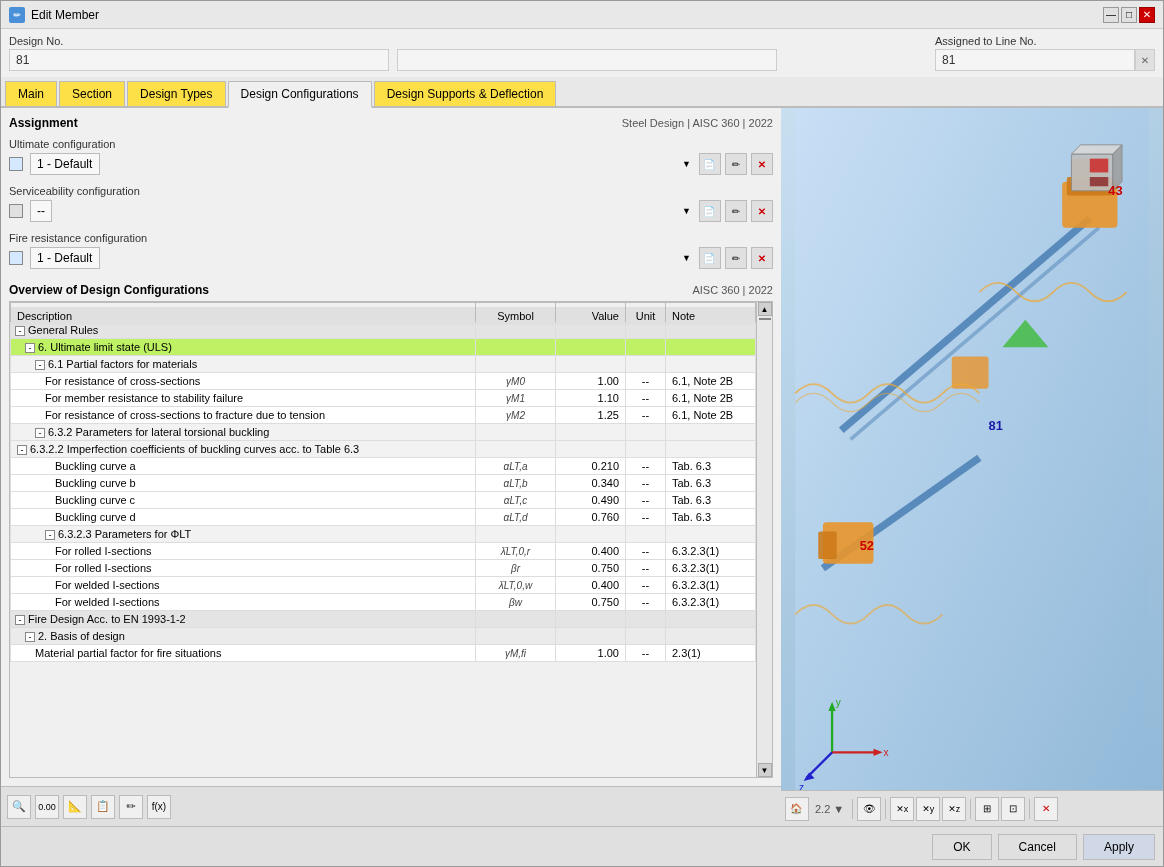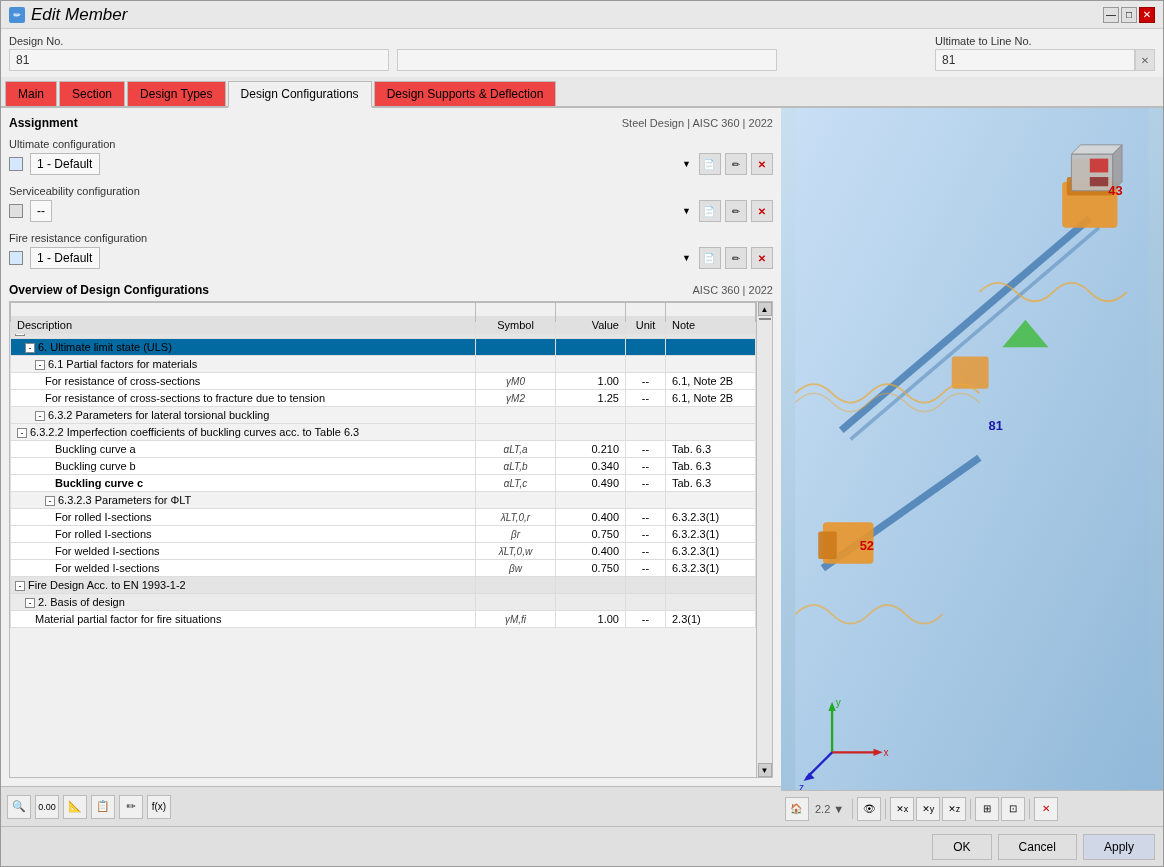--- a/index.html
+++ b/index.html
@@ -3,42 +3,42 @@
   <meta charset="utf-8">
   <style>
     * { box-sizing: border-box; margin: 0; padding: 0; }
     body { font-family: 'Segoe UI', Arial, sans-serif; font-size: 12px; background: #f0f0f0; width: 1164px; height: 867px; overflow: hidden; }
     
     .window { width: 1164px; height: 867px; background: #f0f0f0; border: 1px solid #999; display: flex; flex-direction: column; }
     
     .title-bar { background: #e8e8e8; border-bottom: 1px solid #ccc; height: 28px; display: flex; align-items: center; padding: 0 8px; justify-content: space-between; }
     .title-bar-left { display: flex; align-items: center; gap: 6px; }
     .title-icon { width: 16px; height: 16px; background: #4a90d9; border-radius: 2px; display: flex; align-items: center; justify-content: center; color: white; font-size: 9px; }
-    .title-text { font-size: 17px; font-style: italic; }
+    .title-text { font-size: 12px; }
     .title-controls { display: flex; gap: 2px; }
     .title-btn { width: 16px; height: 16px; border: 1px solid #999; background: #e0e0e0; cursor: pointer; display: flex; align-items: center; justify-content: center; font-size: 10px; }
     .title-btn.close { background: #c00; color: white; border-color: #900; }
     
     .content-area { display: flex; flex: 1; overflow: hidden; }
     
     .left-panel { flex: 0 0 780px; display: flex; flex-direction: column; background: #f0f0f0; }
     
     .fields-row { display: flex; padding: 6px 8px; gap: 8px; align-items: flex-end; }
     .field-group { display: flex; flex-direction: column; gap: 2px; }
     .field-label { font-size: 11px; color: #333; }
     .field-input { height: 22px; border: 1px solid #ccc; background: #f5f5f5; padding: 2px 6px; font-size: 12px; color: #333; }
     .field-wide { width: 380px; }
     .field-mid { width: 380px; }
     .field-narrow { width: 200px; }
     .field-right { margin-left: auto; }
     .field-with-btn { display: flex; align-items: center; }
     .field-x-btn { width: 20px; height: 22px; border: 1px solid #ccc; background: #e0e0e0; display: flex; align-items: center; justify-content: center; cursor: pointer; font-size: 10px; color: #666; }
     
     .tabs { display: flex; border-bottom: 2px solid #bbb; background: #e8e8e8; padding: 0 4px; }
-    .tab { padding: 5px 12px; border: 1px solid #bbb; border-bottom: none; background: #ef4444; margin-right: 2px; cursor: pointer; font-size: 12px; margin-top: 4px; }
+    .tab { padding: 5px 12px; border: 1px solid #bbb; border-bottom: none; background: #fde047; margin-right: 2px; cursor: pointer; font-size: 12px; margin-top: 4px; }
     .tab.active { background: #f0f0f0; border-bottom: 2px solid #f0f0f0; margin-bottom: -2px; z-index: 1; }
     
     .tab-content { flex: 1; display: flex; flex-direction: column; padding: 8px; overflow: hidden; }
     
     .config-block { margin-bottom: 10px; }
     .config-label { font-size: 11px; color: #333; margin-bottom: 3px; }
     .config-row { display: flex; align-items: center; gap: 4px; }
     .config-select { flex: 1; height: 22px; border: 1px solid #bbb; background: #f8f8f8; padding: 2px 6px; font-size: 12px; appearance: none; -webkit-appearance: none; cursor: pointer; }
     .config-btn { width: 22px; height: 22px; border: 1px solid #bbb; background: #e0e0e0; display: flex; align-items: center; justify-content: center; cursor: pointer; font-size: 10px; }
     .config-btn-red { color: #c00; font-weight: bold; }
@@ -49,21 +49,21 @@
     .assignment-title { font-size: 12px; font-weight: bold; }
     .assignment-standard { font-size: 11px; color: #555; }
     
     .overview-section { margin-top: 4px; flex: 1; display: flex; flex-direction: column; overflow: hidden; }
     .overview-header { display: flex; justify-content: space-between; align-items: center; margin-bottom: 4px; }
     .overview-title { font-size: 12px; font-weight: bold; }
     .overview-standard { font-size: 11px; color: #555; }
     
     .table-container { flex: 1; overflow: hidden; position: relative; border: 1px solid #bbb; }
     .data-table { width: 100%; border-collapse: collapse; font-size: 11px; }
-    .data-table th { background: #e0e0e0; border: 1px solid #bbb; padding: 3px 6px; text-align: left; font-weight: normal; position: sticky; top: 13px; z-index: 2; }
+    .data-table th { background: #e0e0e0; border: 1px solid #bbb; padding: 3px 6px; text-align: left; font-weight: normal; position: sticky; top: 4px; z-index: 2; }
     .data-table td { border: 1px solid #ddd; padding: 2px 6px; }
     .data-table tr:nth-child(even) { background: #f8f8f8; }
     
     .expand-icon { display: inline-block; width: 10px; height: 10px; border: 1px solid #888; background: #fff; text-align: center; line-height: 9px; font-size: 9px; margin-right: 3px; cursor: pointer; }
     
     .scrollbar-area { position: absolute; right: 0; top: 0; bottom: 0; width: 16px; background: #e8e8e8; border-left: 1px solid #bbb; display: flex; flex-direction: column; align-items: center; }
     .scroll-btn { width: 14px; height: 14px; background: #d0d0d0; border: 1px solid #aaa; display: flex; align-items: center; justify-content: center; font-size: 8px; cursor: pointer; }
     .scroll-thumb { flex: 0 0 40px; width: 12px; background: #aaa; border: 1px solid #888; margin: 2px auto; }
     .scroll-track { flex: 1; background: #e8e8e8; }
     
@@ -107,21 +107,21 @@
   <div class="fields-row">
     <div class="field-group">
       <span class="field-label">Design No.</span>
       <input class="field-input field-wide" type="text" readonly="" value="81" style="">
     </div>
     <div class="field-group">
       <span class="field-label">&nbsp;</span>
       <input class="field-input field-mid" type="text" readonly="" style="">
     </div>
     <div class="field-group field-right">
-      <span class="field-label">Ultimate to Line No.</span>
+      <span class="field-label">Assigned to Line No.</span>
       <div class="field-with-btn">
         <input class="field-input field-narrow" type="text" readonly="" value="81" style="">
         <div class="field-x-btn">✕</div>
       </div>
     </div>
   </div>
 
   <div class="tabs">
     <div class="tab">Main</div>
     <div class="tab">Section</div>
@@ -207,21 +207,21 @@
                   </tr>
                 </thead>
                 <tbody id="table-body">
                 <tr style="background: rgb(228, 228, 228);">
                       <td style="padding-left: 4px;"><span class="expand-icon">-</span>General Rules</td>
                       <td class="sym-col" style="text-align: center;"></td>
                       <td style="text-align: right;"></td>
                       <td style="text-align: center;"></td>
                       <td></td>
                     </tr>
-                    <tr style="background: #0369a1;">
+                    <tr style="background: #bef264;">
                       <td style="padding-left: 14px;"><span class="expand-icon">-</span>6. Ultimate limit state (ULS)</td>
                       <td class="sym-col" style="text-align: center;"></td>
                       <td style="text-align: right;"></td>
                       <td style="text-align: center;"></td>
                       <td></td>
                     </tr>
                     <tr style="background: rgb(242, 242, 242);">
                       <td style="padding-left: 24px;"><span class="expand-icon">-</span>6.1 Partial factors for materials</td>
                       <td class="sym-col" style="text-align: center;"></td>
                       <td style="text-align: right;"></td>
@@ -229,20 +229,27 @@
                       <td></td>
                     </tr>
                     <tr style="background: rgb(255, 255, 255);">
                       <td style="padding-left: 34px;">For resistance of cross-sections</td>
                       <td class="sym-col" style="text-align: center;">γM0</td>
                       <td style="text-align: right;">1.00</td>
                       <td style="text-align: center;">--</td>
                       <td>6.1, Note 2B</td>
                     </tr>
                     <tr style="background: rgb(255, 255, 255);">
+                      <td style="padding-left: 34px;">For member resistance to stability failure</td>
+                      <td class="sym-col" style="text-align: center;">γM1</td>
+                      <td style="text-align: right;">1.10</td>
+                      <td style="text-align: center;">--</td>
+                      <td>6.1, Note 2B</td>
+                    </tr>
+                    <tr style="background: rgb(255, 255, 255);">
                       <td style="padding-left: 34px;">For resistance of cross-sections to fracture due to tension</td>
                       <td class="sym-col" style="text-align: center;">γM2</td>
                       <td style="text-align: right;">1.25</td>
                       <td style="text-align: center;">--</td>
                       <td>6.1, Note 2B</td>
                     </tr>
                     <tr style="background: rgb(242, 242, 242);">
                       <td style="padding-left: 24px;"><span class="expand-icon">-</span>6.3.2 Parameters for lateral torsional buckling</td>
                       <td class="sym-col" style="text-align: center;"></td>
                       <td style="text-align: right;"></td>
@@ -264,23 +271,30 @@
                       <td>Tab. 6.3</td>
                     </tr>
                     <tr style="background: rgb(255, 255, 255);">
                       <td style="padding-left: 44px;">Buckling curve b</td>
                       <td class="sym-col" style="text-align: center;">αLT,b</td>
                       <td style="text-align: right;">0.340</td>
                       <td style="text-align: center;">--</td>
                       <td>Tab. 6.3</td>
                     </tr>
                     <tr style="background: rgb(255, 255, 255);">
-                      <td style="padding-left: 44px; font-weight: bold;">Buckling curve c</td>
+                      <td style="padding-left: 44px;">Buckling curve c</td>
                       <td class="sym-col" style="text-align: center;">αLT,c</td>
                       <td style="text-align: right;">0.490</td>
+                      <td style="text-align: center;">--</td>
+                      <td>Tab. 6.3</td>
+                    </tr>
+                    <tr style="background: rgb(255, 255, 255);">
+                      <td style="padding-left: 44px;">Buckling curve d</td>
+                      <td class="sym-col" style="text-align: center;">αLT,d</td>
+                      <td style="text-align: right;">0.760</td>
                       <td style="text-align: center;">--</td>
                       <td>Tab. 6.3</td>
                     </tr>
                     <tr style="background: rgb(242, 242, 242);">
                       <td style="padding-left: 34px;"><span class="expand-icon">-</span>6.3.2.3 Parameters for ΦLT</td>
                       <td class="sym-col" style="text-align: center;"></td>
                       <td style="text-align: right;"></td>
                       <td style="text-align: center;"></td>
                       <td></td>
                     </tr>

